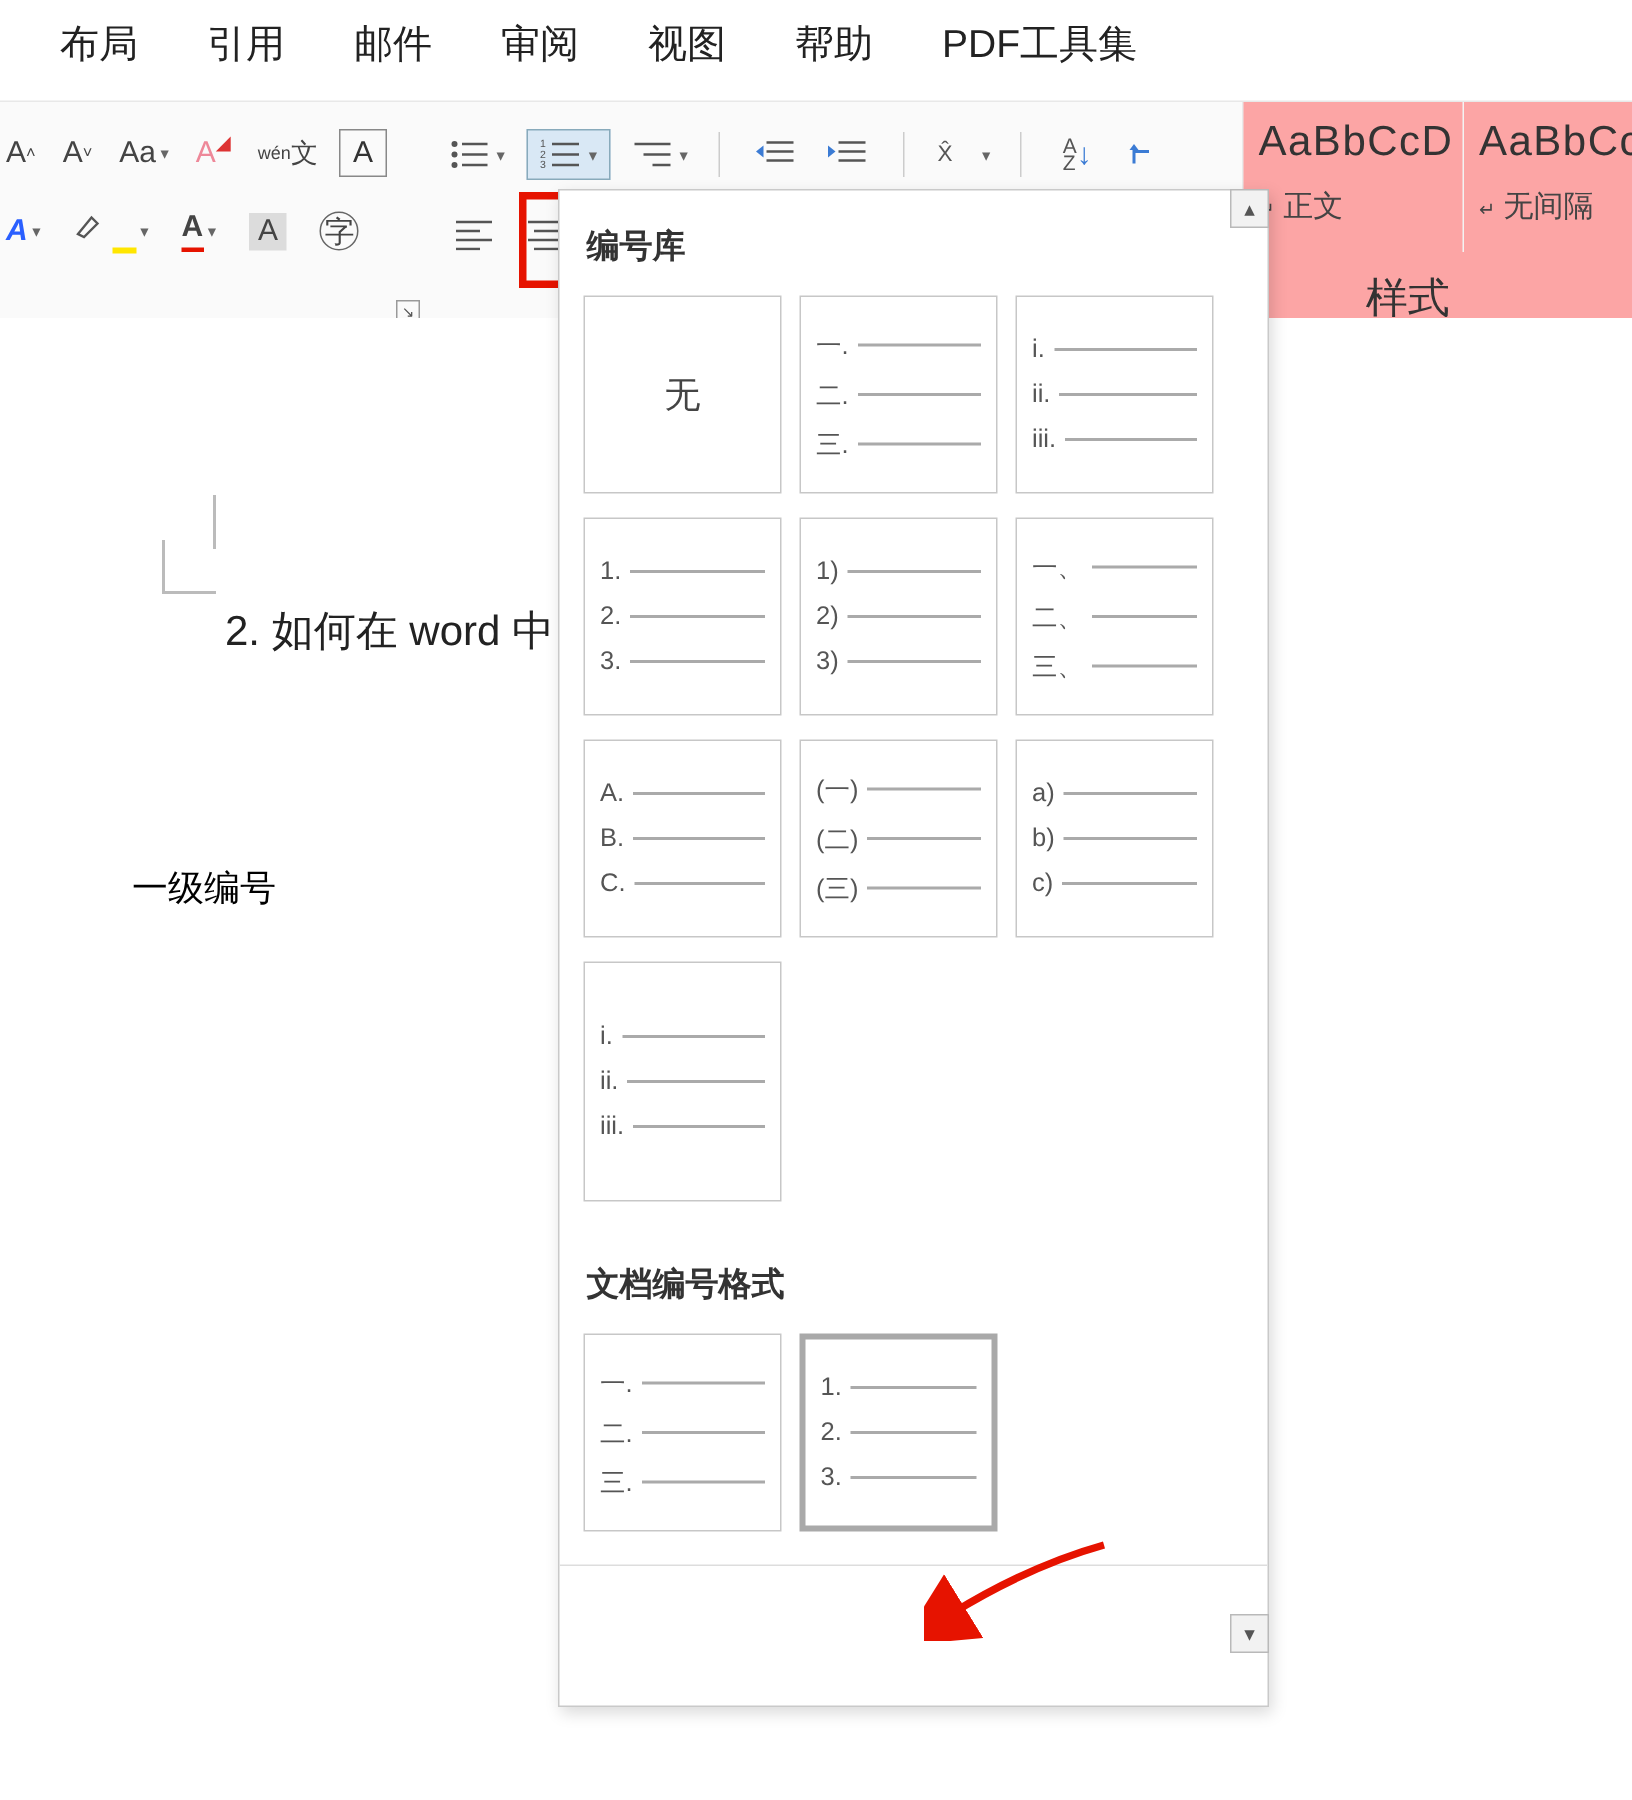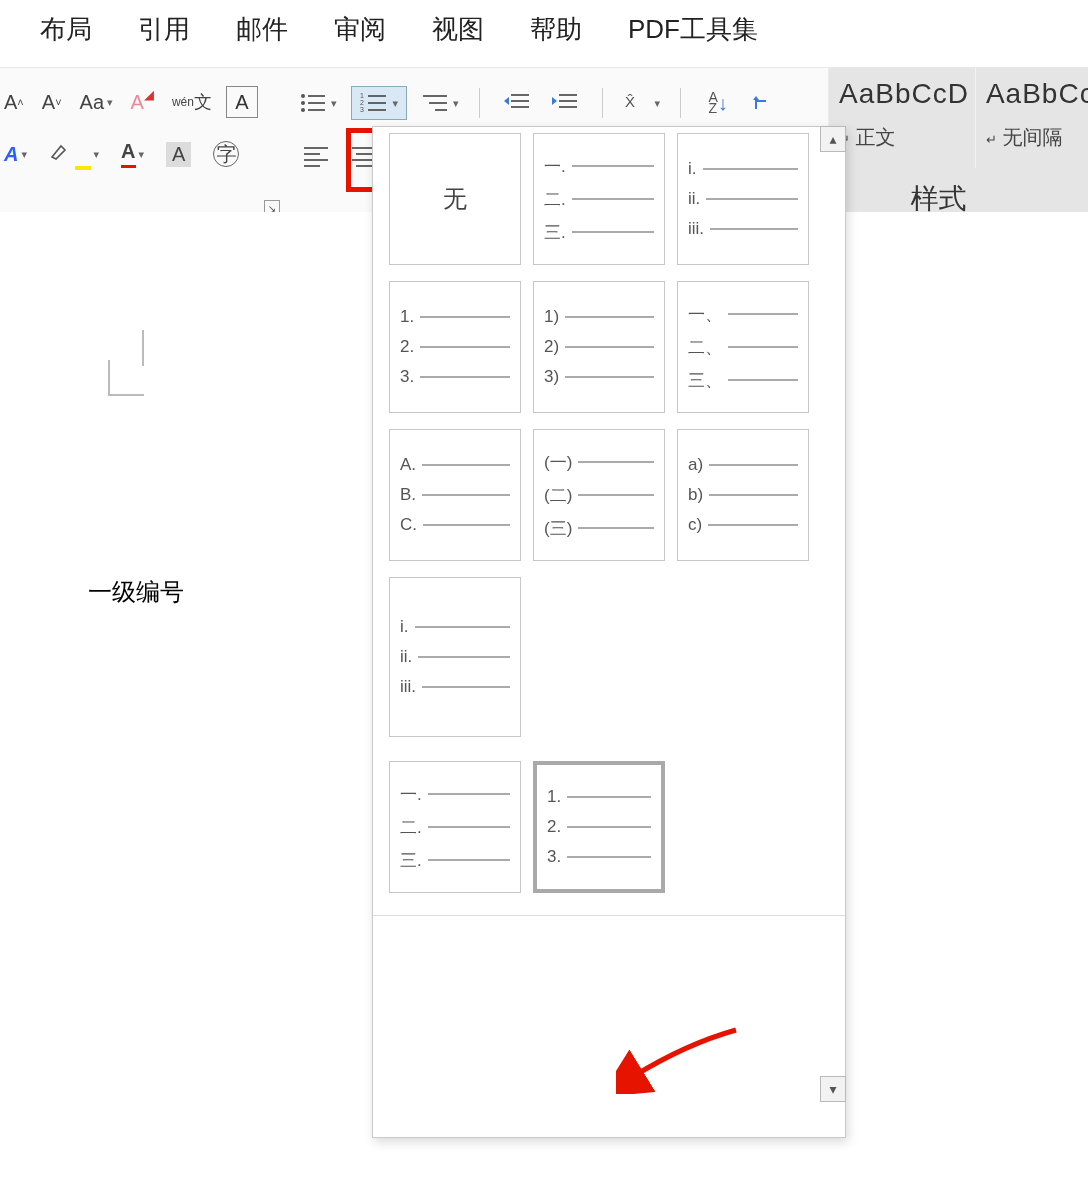--- a/index.html
+++ b/index.html
@@ -112,21 +112,21 @@
     pointer-events:none;
   }
 
   .vline { width:1px; height:30px; background:#ccc; margin:0 6px; }
 
   
   .styles-gallery {
     position:absolute; right:0; top:0; width:260px; height:150px;
     border-left:1px solid #eaeaea;
     display:flex; flex-direction:column;
-    background:#e5e5e5;
+    background:#fca5a5;
   }
   .style-cards { display:flex; height:100px; }
   .style-card {
     flex:1; padding:10px 6px 4px 10px;
     display:flex; flex-direction:column; gap:14px;
     font-size:22px; color:#333;
     border-right:1px solid #f3f3f3;
   }
   .style-card .preview { font-family: "Segoe UI", sans-serif; font-size:28px; letter-spacing:1px; color:#333; white-space:nowrap; overflow:hidden;}
   .style-card .lbl { font-size:20px; color:#444; }
@@ -417,25 +417,27 @@
       </div>
     </div>
     <div class="styles-label">样式</div>
   </div>
 </div>
 
 <div class="doc-area">
   <div class="page-corner-top"></div>
   <div class="page-edge"></div>
   <div class="body-text">
+    <div class="line">2. 如何在 word 中</div>
   </div>
   <div class="level-label">一级编号</div>
 </div>
 
 <div class="numbering-dropdown">
+  <div class="dd-section-title">编号库</div>
   <div class="tile-grid" id="lib-grid">
       <div class="tile none">无</div>
       <div class="tile">
         <div class="row3">
           <span>一.</span>
           <span class="ruleline"></span>
         </div>
         <div class="row3">
           <span>二.</span>
           <span class="ruleline"></span>
@@ -552,20 +554,21 @@
           <span>ii.</span>
           <span class="ruleline"></span>
         </div>
         <div class="row3">
           <span>iii.</span>
           <span class="ruleline"></span>
         </div>
       </div>
     </div>
 
+  <div class="dd-section-title">文档编号格式</div>
   <div class="tile-grid" id="doc-grid" style="grid-template-columns:repeat(3,132px)">
       <div class="tile">
         <div class="row3">
           <span>一.</span>
           <span class="ruleline"></span>
         </div>
         <div class="row3">
           <span>二.</span>
           <span class="ruleline"></span>
         </div>

